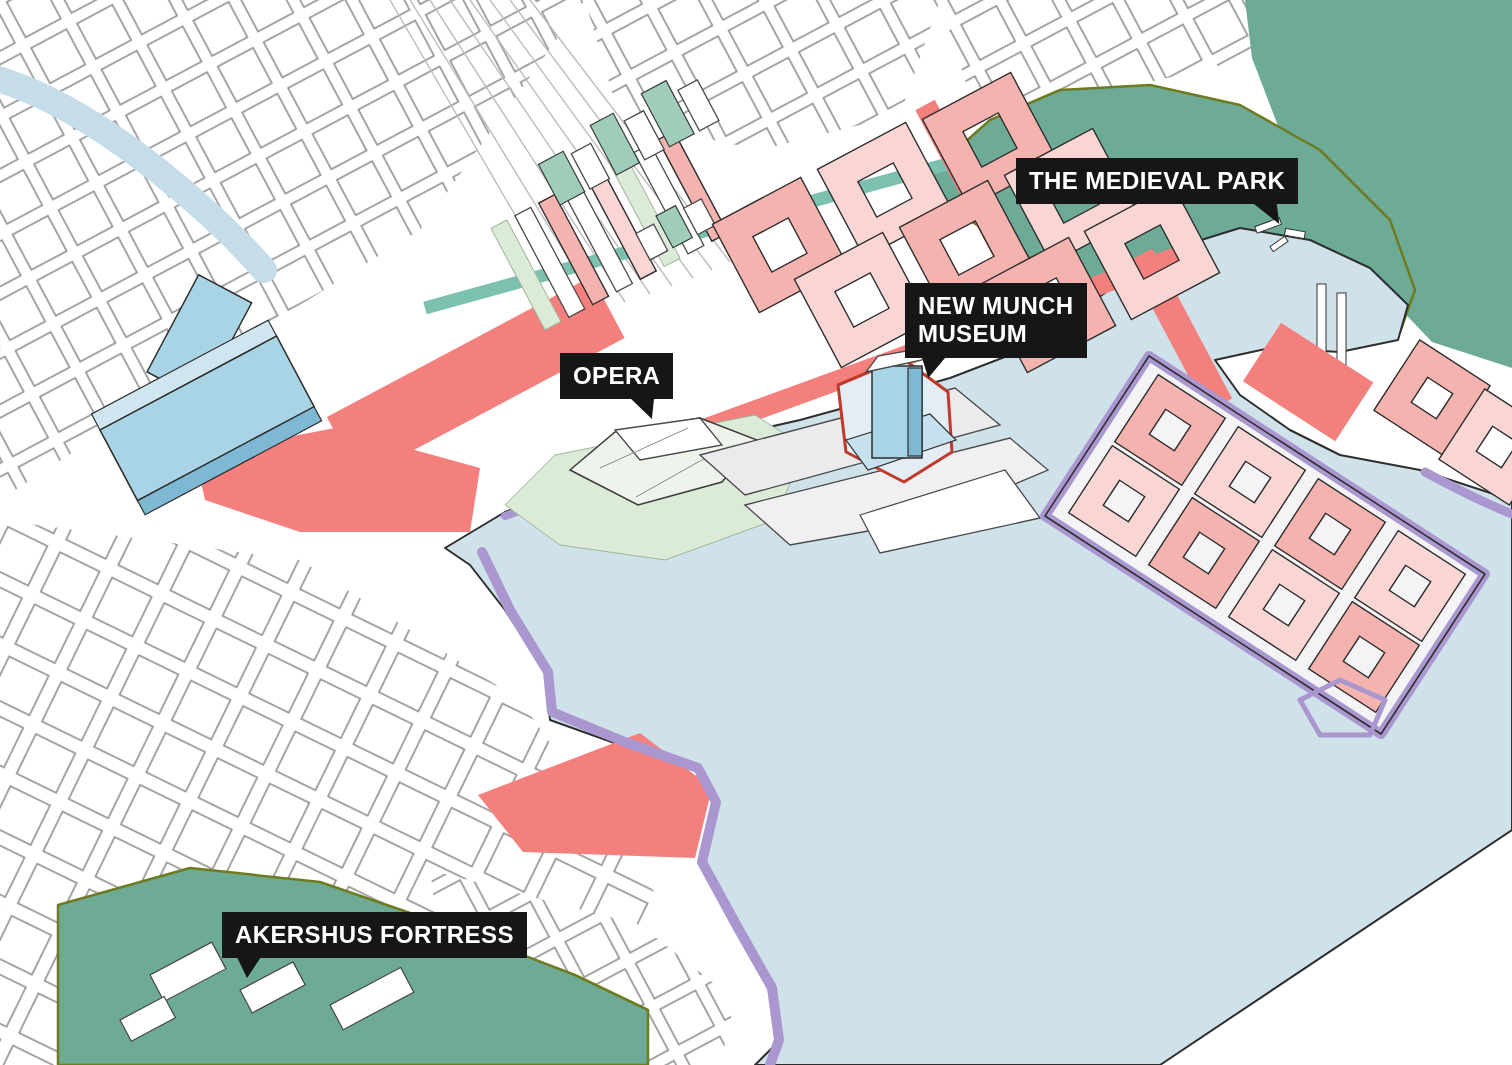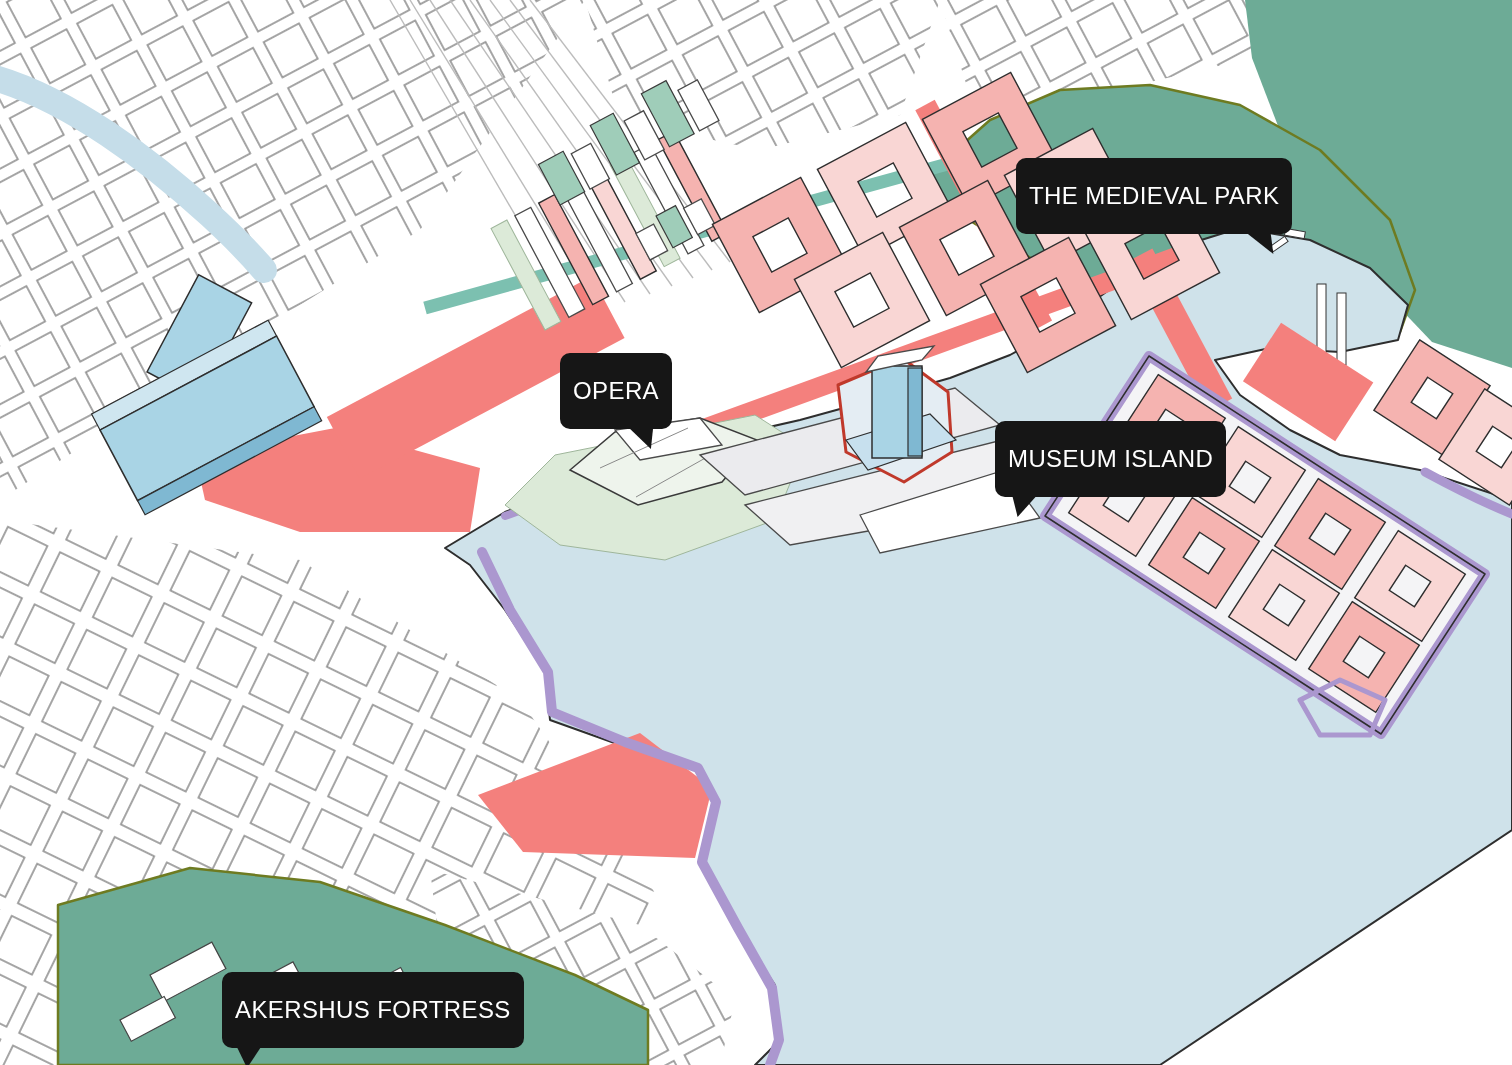--- a/index.html
+++ b/index.html
@@ -31,22 +31,22 @@
   .redline{fill:#e4edf3;stroke:#c0392b;stroke-width:3;stroke-linejoin:round;}
   .islandedge{fill:#f4f4f6;stroke:var(--purple-promenade,#ab97cf);stroke-width:10;stroke-linejoin:round;}
   .islandline{fill:none;stroke:#2e2e2e;stroke-width:1.5;stroke-linejoin:round;}
   .ruin{fill:#fff;stroke:#333;stroke-width:1;}
   .fortbld{fill:#fff;stroke:#444;stroke-width:1.2;}
   .greentower{fill:#9fcdb9;stroke:#3a3a3a;stroke-width:1.2;}
   .rooflines{stroke:#8a8a8a;stroke-width:1;fill:none;}
 
   
   .label{position:absolute;background:var(--label-bg,#161616);color:var(--label-text,#fff);
-         font-weight:400;font-size:24px;line-height:1.18;padding:24px 13px;
-         letter-spacing:0.4px;white-space:nowrap;z-index:5;border-radius:10px;}
+         font-weight:700;font-size:24px;line-height:1.18;padding:9px 13px;
+         letter-spacing:0.4px;white-space:nowrap;z-index:5;}
   .tail{position:absolute;width:0;height:0;
         border-left:12px solid transparent;border-right:12px solid transparent;
         border-top:21px solid var(--label-bg,#161616);}
   .tail-left{left:14px;bottom:-20px;}
   .tail-right{right:14px;bottom:-20px;}
   .sk-l15{transform:skewX(-15deg);}
   .sk-l18{transform:skewX(-18deg);}
   .sk-l5{transform:skewX(-5deg);}
   .sk-r25{transform:skewX(25deg);}
   .sk-r30{transform:skewX(30deg);}
@@ -233,30 +233,31 @@
           <rect class="fortbld" width="50" height="24"></rect>
         </g>
     </g>
   </svg>
 
   <div class="label" style="left:1016px;top:158px">
     <span>THE MEDIEVAL PARK</span>
     <i class="tail tail-right sk-r35"></i>
   </div>
 
+  <div class="label" style="left:905px;top:283px">
+    <span>NEW MUNCH</span><br>
+    <span>MUSEUM</span>
+    <i class="tail tail-left sk-l15"></i>
+  </div>
 
 
   <div class="label" style="left:560px;top:353px">
     <span>OPERA</span>
     <i class="tail tail-right sk-r25"></i>
   </div>
 
-  <div class="label" style="left:995px;top:421px">
-    <span>MUSEUM ISLAND</span>
-    <i class="tail tail-left sk-l18"></i>
-  </div>
-
-  <div class="label" style="left:222px;top:972px">
+
+  <div class="label" style="left:222px;top:912px">
     <span>AKERSHUS FORTRESS</span>
     <i class="tail tail-left sk-l5"></i>
   </div>
 
 </div>
 
 </body></html>

